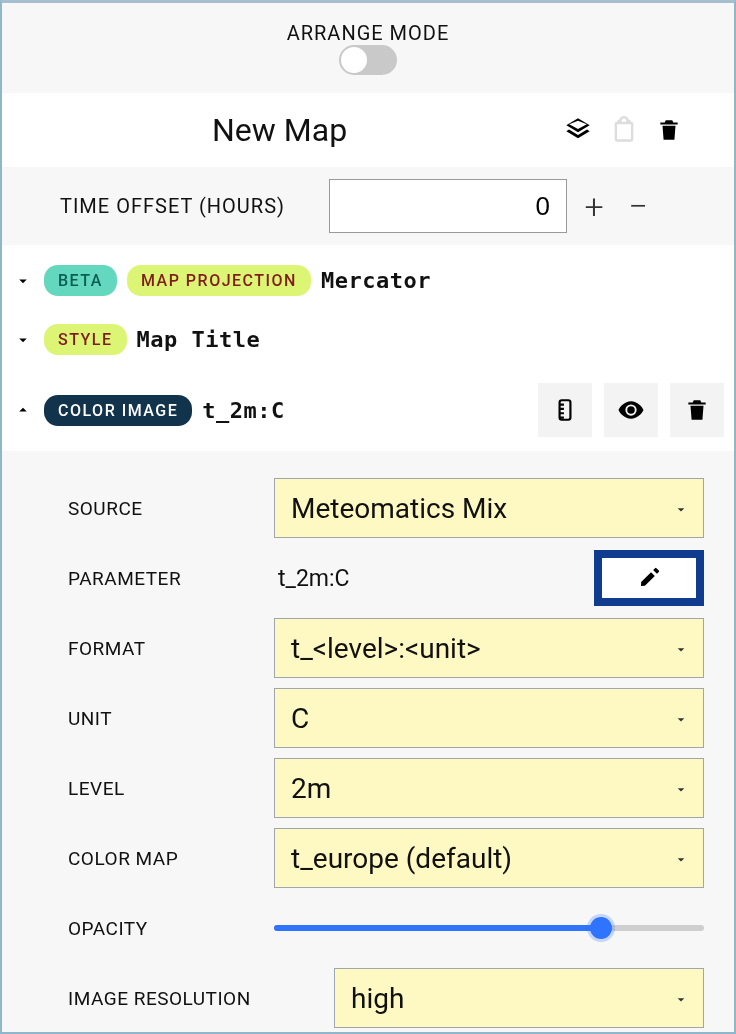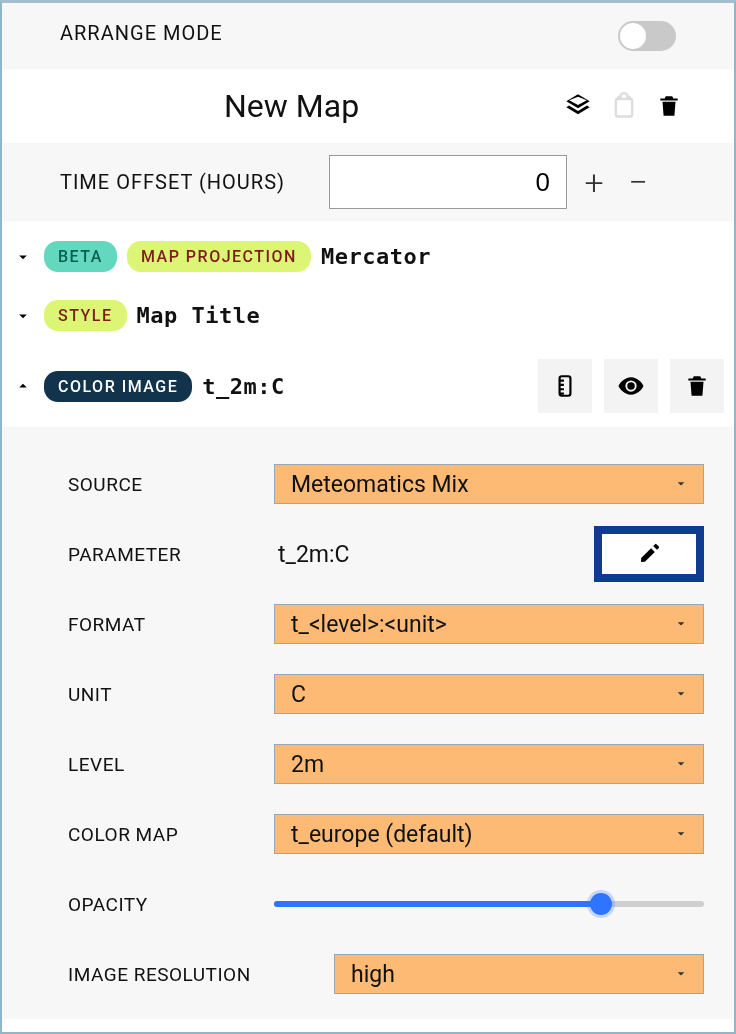--- a/index.html
+++ b/index.html
@@ -10,23 +10,24 @@
     color: #111;
     border: 2px solid #8fb6c9;
     border-top: 3px solid #a5bfcf;
     overflow: hidden;
   }
 
   
   .arrange-row {
     background: #f7f7f7;
     display: flex;
-    align-items: flex-start;
+    align-items: center;
     justify-content: space-between;
     padding: 18px 58px 18px 58px;
+    flex-direction: column;
   }
   .arrange-label {
     letter-spacing: 1px;
     font-size: 20px;
     color: #111;
   }
   .toggle {
     width: 58px; height: 30px;
     background: #c9c9c9;
     border-radius: 15px;
@@ -38,21 +39,21 @@
     width: 26px; height: 26px;
     background: #fff;
     border-radius: 50%;
     top: 2px; left: 2px;
   }
 
   
   .title-row {
     display: flex;
     align-items: center;
-    padding: 18px 52px 18px 12px;
+    padding: 18px 52px 18px 0;
   }
   .title-spacer { flex: 1; }
   .map-title {
     font-size: 32px;
     font-weight: 400;
     text-align: center;
     flex: 0 0 auto;
     margin-left: 210px;
   }
   .title-icons {
@@ -152,27 +153,27 @@
   .flabel {
     width: 190px;
     flex: 0 0 190px;
     font-size: 19px;
     letter-spacing: 0.5px;
     color: #111;
   }
   .flabel.wide { width: 250px; flex: 0 0 250px; }
   .fselect {
     flex: 1;
-    height: 40px;
+    height: 60px;
     border: 1px solid #9fa6ad;
-    background: #fdba74;
+    background: #fef9c3;
     display: flex;
     align-items: center;
     padding: 0 16px;
-    font-size: 23px;
+    font-size: 28px;
     position: relative;
   }
   .fselect .caret {
     position: absolute;
     right: 14px;
     top: 50%;
     transform: translateY(-50%);
   }
   .param-value {
     flex: 1;

